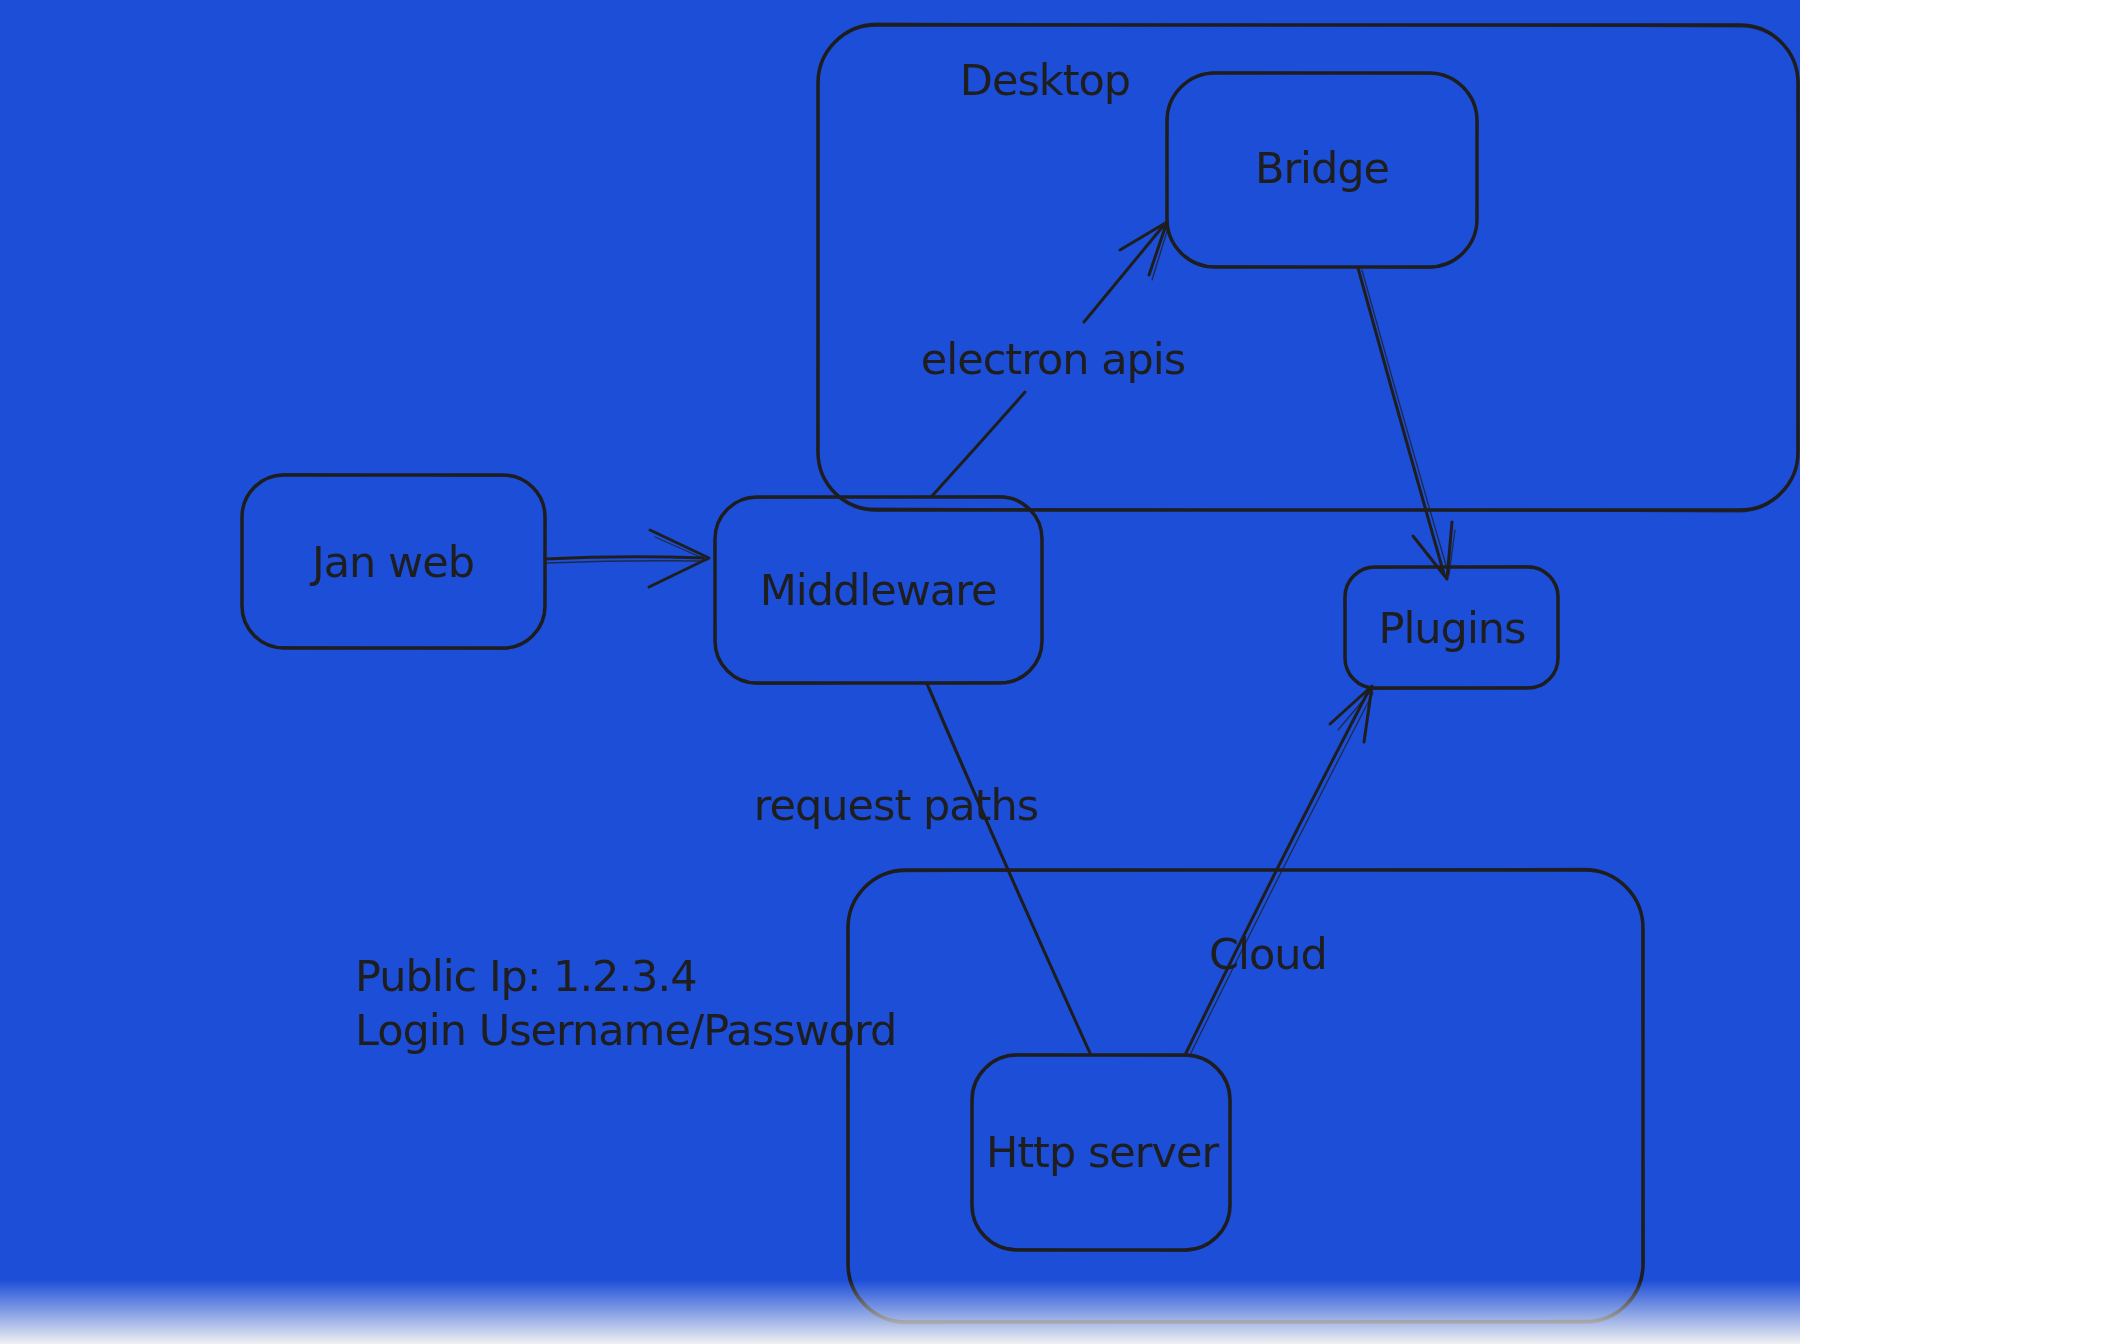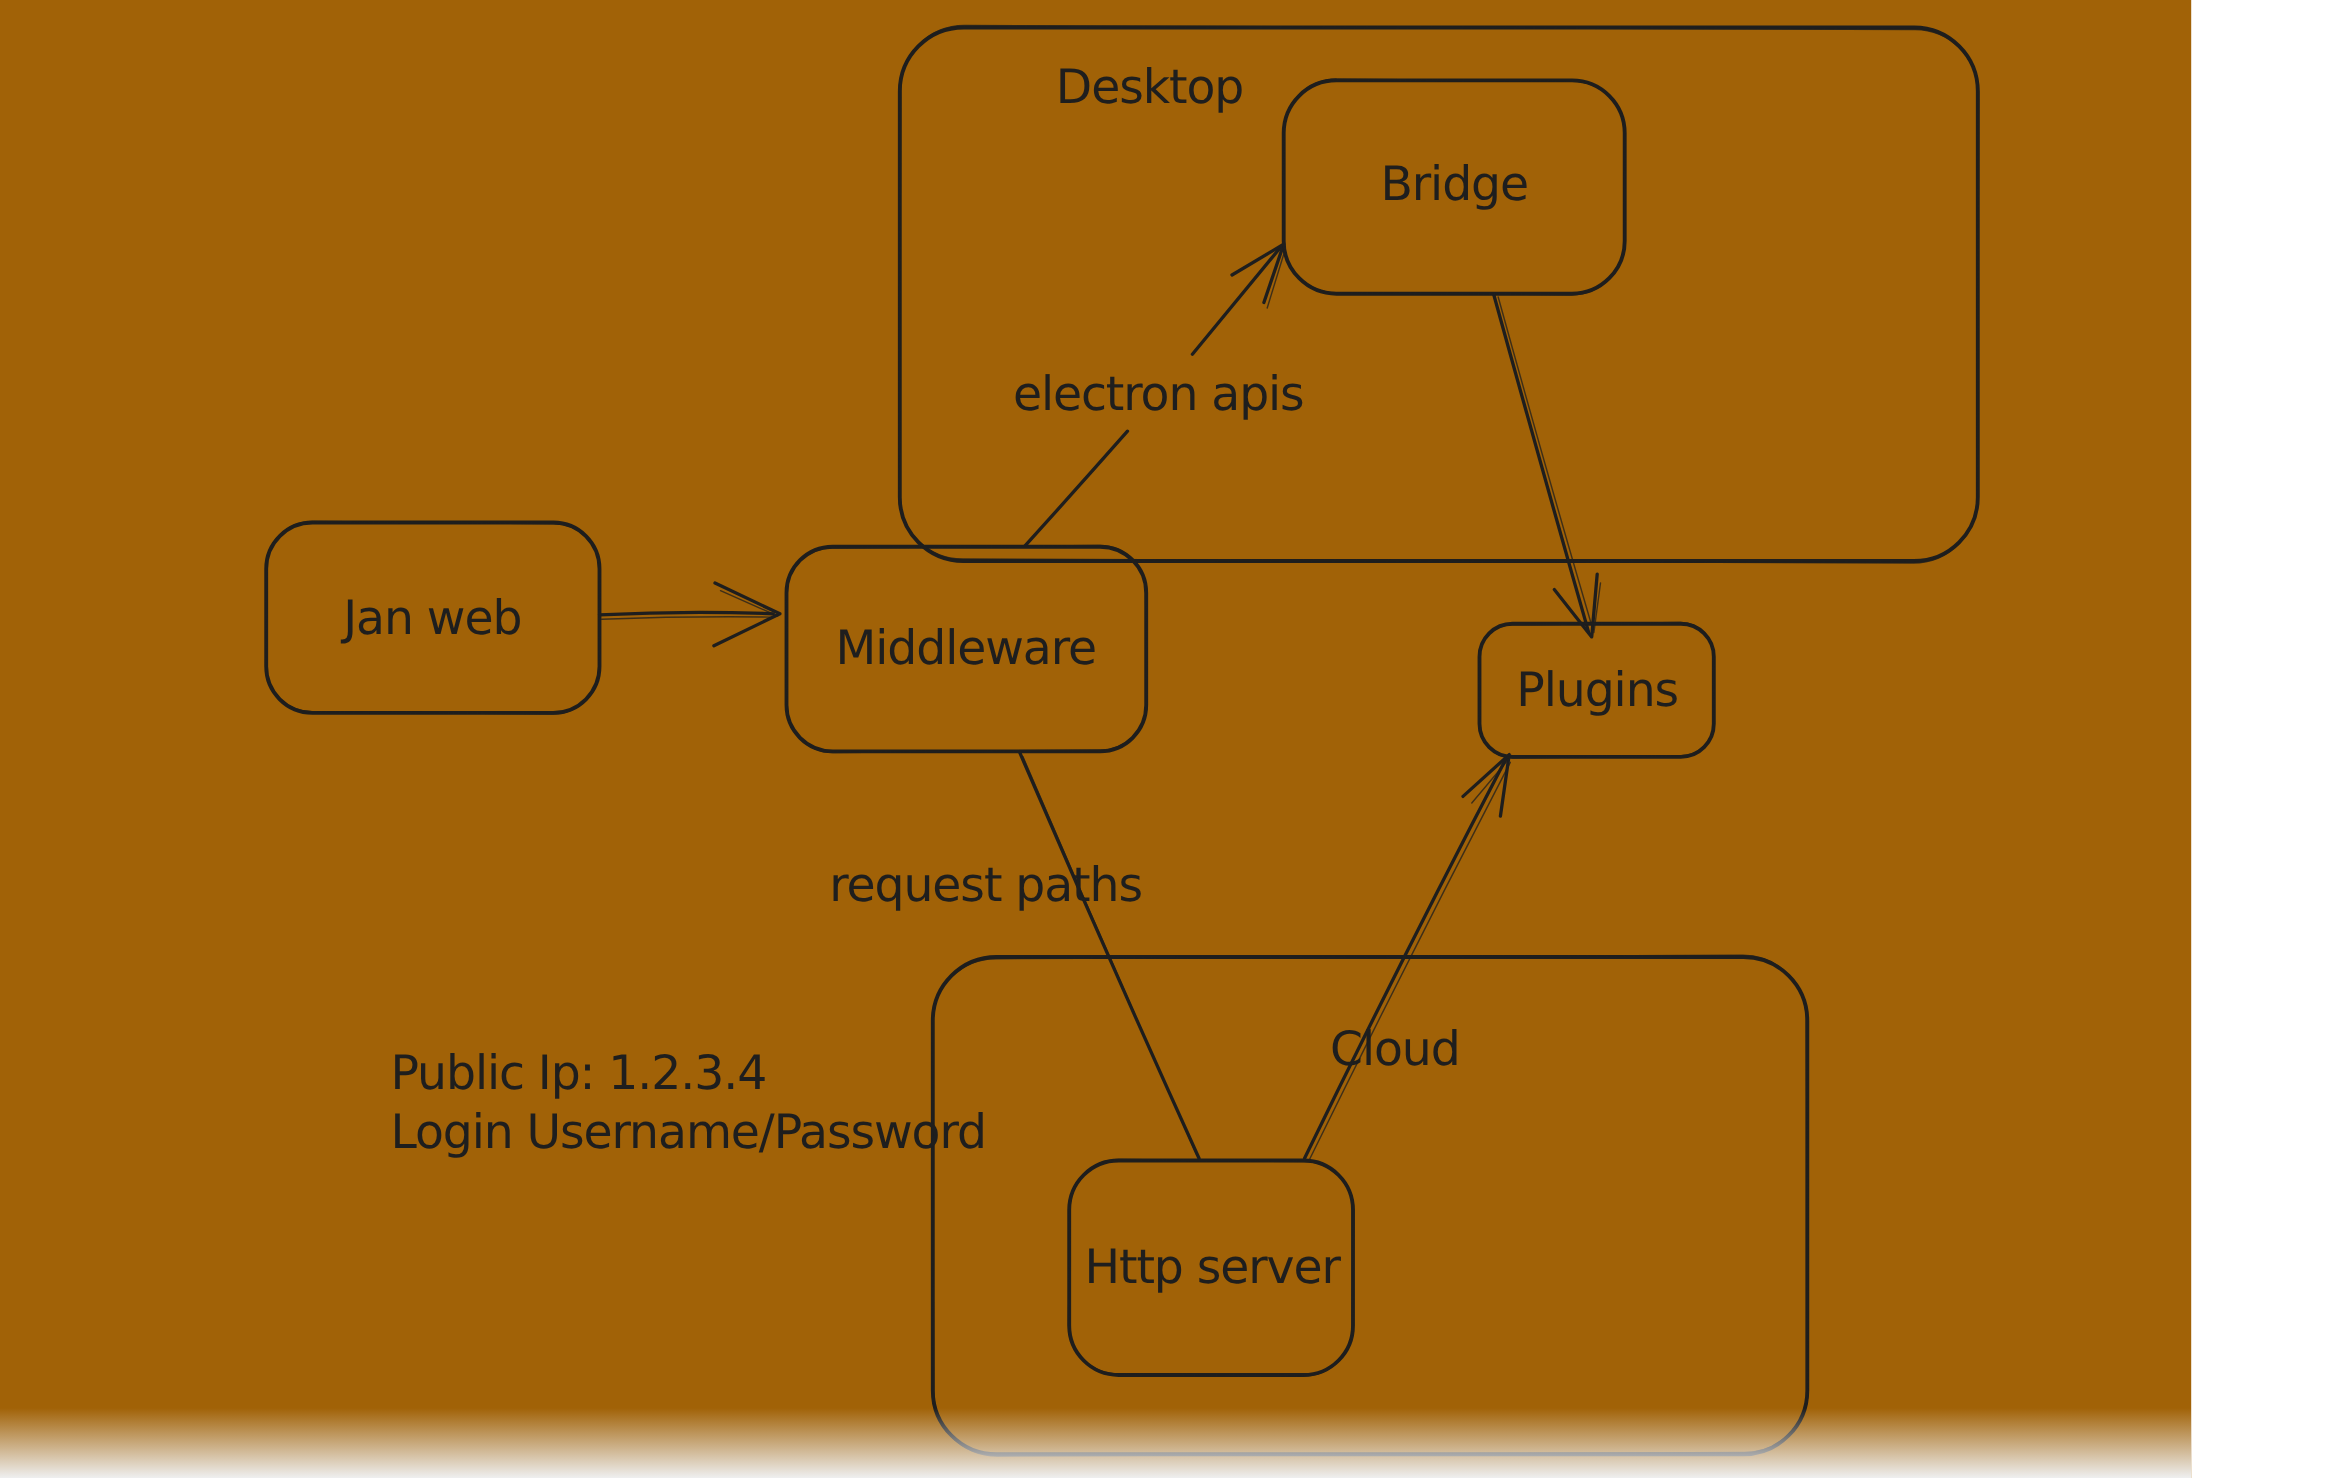--- a/index.html
+++ b/index.html
@@ -1,20 +1,20 @@
 <!DOCTYPE html>
 <html><head>
 <meta charset="utf-8">
 <style>
   html, body { margin: 0; padding: 0; background: #ffffff; }
   .canvas {
     position: relative;
-    width: 1992px;
+    width: 1800px;
     height: 1344px;
-    background: #a16207;
+    background: #1d4ed8;
     overflow: hidden;
     font-family: "DejaVu Sans", sans-serif;
   }
   svg.diagram { position: absolute; left: 0; top: 0; }
   .shape {
     fill: none;
     stroke: #1e1e1e;
     stroke-width: 3.5;
     stroke-linecap: round;
     stroke-linejoin: round;

